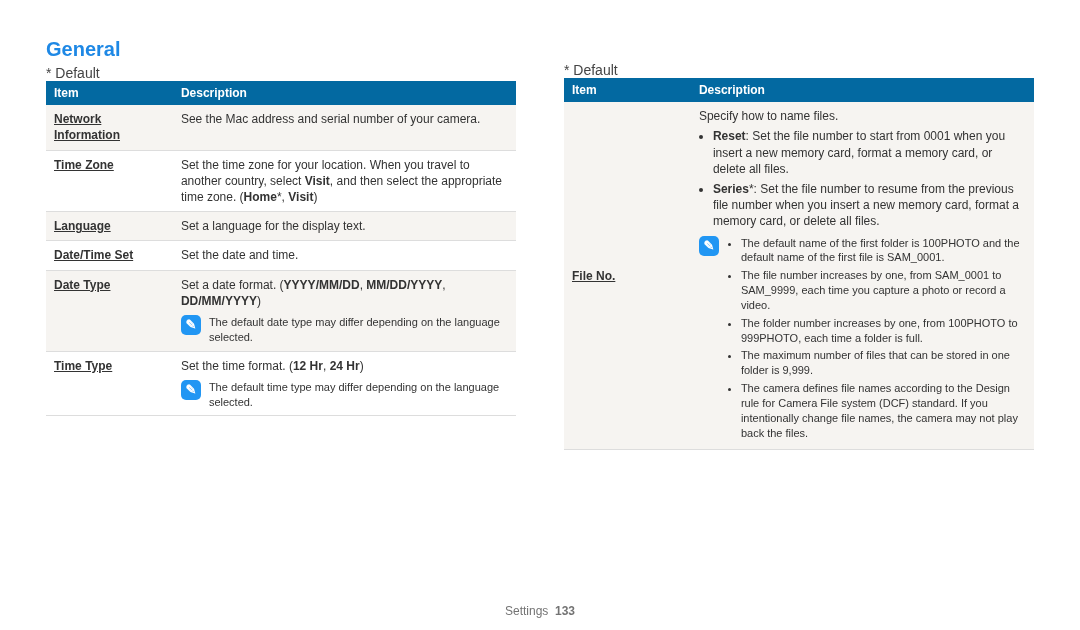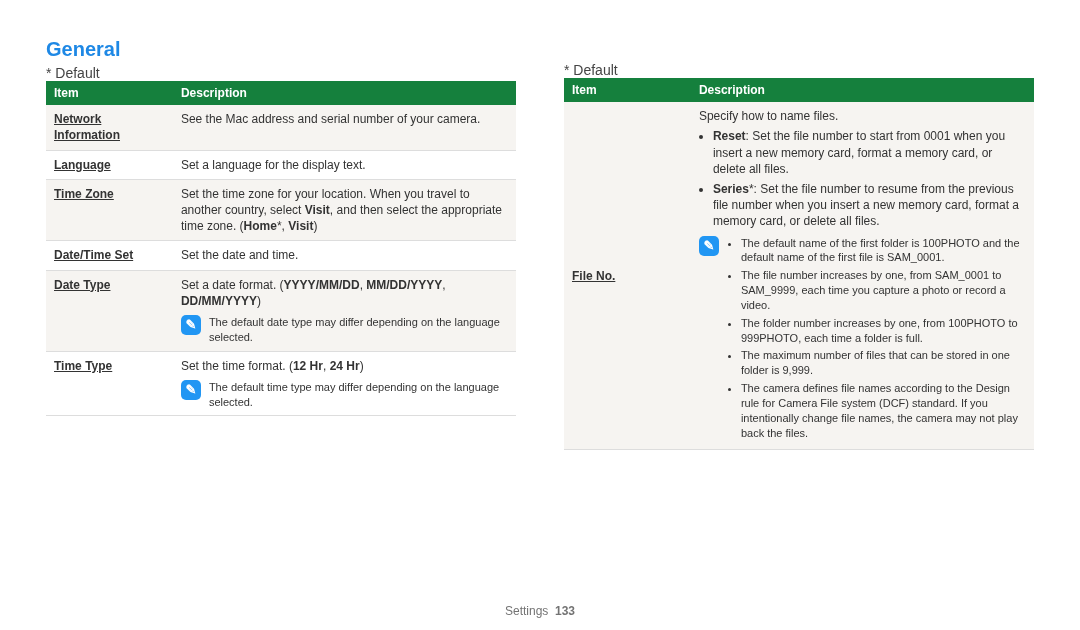--- a/index.html
+++ b/index.html
@@ -48,21 +48,21 @@
     color: #444;
     margin-bottom: 0;
   }
   table {
     width: 100%;
     border-collapse: collapse;
     font-size: 12px;
     line-height: 1.35;
   }
   th {
-    background: #15803d;
+    background: #0369a1;
     color: #fff;
     text-align: left;
     font-weight: 600;
     padding: 4px 8px;
   }
   th.col-item { width: 27%; }
   td {
     padding: 6px 8px;
     border-bottom: 1px solid #ddd;
     vertical-align: top;
@@ -124,28 +124,28 @@
             <th class="col-item">Item</th>
             <th>Description</th>
           </tr>
         </thead>
         <tbody>
           <tr>
             <td class="item-cell">Network Information</td>
             <td>See the Mac address and serial number of your camera.</td>
           </tr>
           <tr>
+            <td class="item-cell">Time Zone</td>
+            <td>
+              <span>Set the time zone for your location. When you travel to another country, select </span><b>Visit</b><span>, and then select the appropriate time zone. (</span><b>Home</b><span>*, </span><b>Visit</b><span>)</span>
+            </td>
+          </tr>
+          <tr>
             <td class="item-cell">Language</td>
             <td>Set a language for the display text.</td>
-          </tr>
-          <tr>
-            <td class="item-cell">Time Zone</td>
-            <td>
-              <span>Set the time zone for your location. When you travel to another country, select </span><b>Visit</b><span>, and then select the appropriate time zone. (</span><b>Home</b><span>*, </span><b>Visit</b><span>)</span>
-            </td>
           </tr>
           <tr>
             <td class="item-cell">Date/Time Set</td>
             <td>Set the date and time.</td>
           </tr>
           <tr>
             <td class="item-cell">Date Type</td>
             <td>
               <div>
                 <span>Set a date format. (</span><b>YYYY/MM/DD</b><span>, </span><b>MM/DD/YYYY</b><span>, </span><b>DD/MM/YYYY</b><span>)</span>

